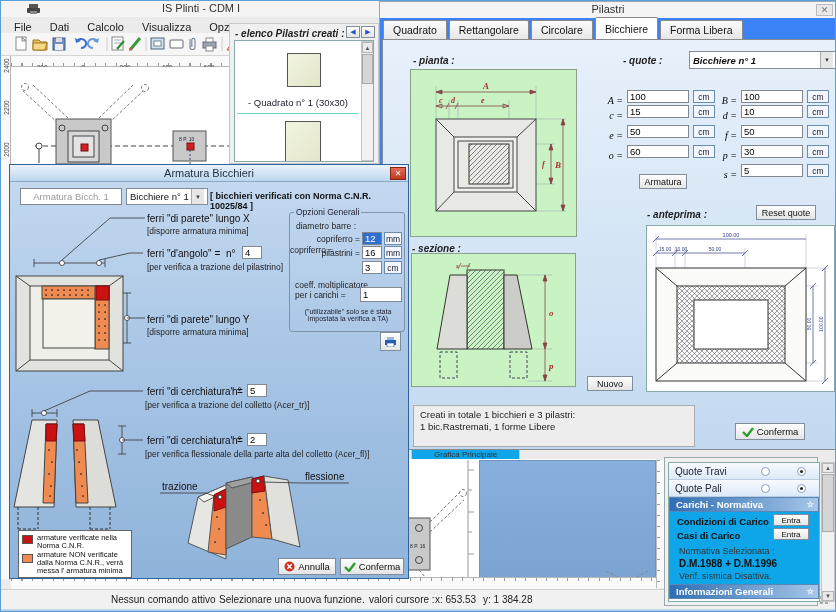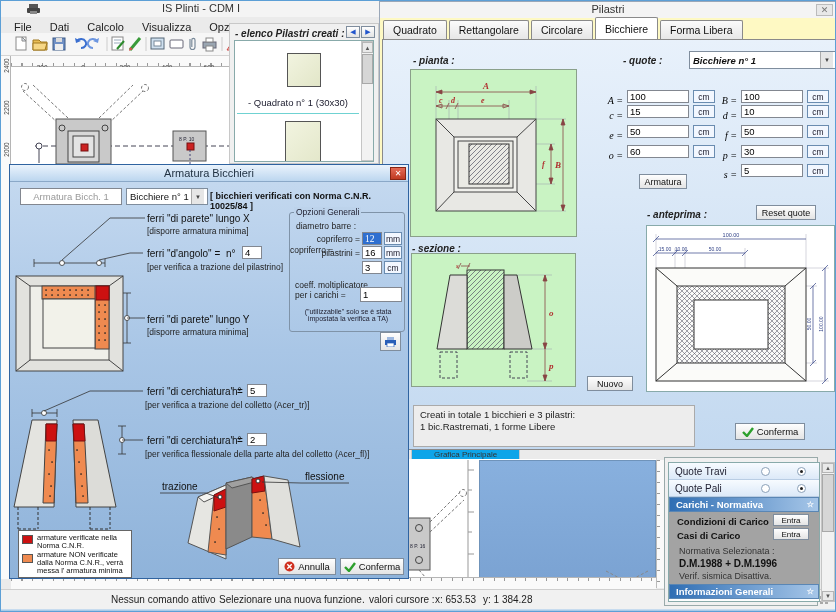--- a/index.html
+++ b/index.html
@@ -221,21 +221,21 @@
       <div class="abs" style="left:0;top:56px;width:126px;text-align:center;font-size:9.5px;color:#223;">- Quadrato n° 1 (30x30)</div>
       <div class="abs" style="left:2px;top:72px;width:122px;height:1px;background:#6fd2d2;"></div>
       <div class="abs" style="left:50px;top:80px;width:36px;height:50px;background:linear-gradient(135deg,#f2f4e0,#e2e6c8);border:1px solid #555;"></div>
       <div class="abs sb" style="left:126px;top:0;width:13px;height:120px;">
         <div class="sb-btn" style="width:11px;height:11px;">▲</div>
         <div class="sb-thumb" style="width:11px;height:30px;margin-top:1px;"></div>
       </div>
     </div>
   </div>
 
-  <div class="abs" style="left:378px;top:0;width:458px;height:413px;background:#fef9c3;border:1px solid #9aa7b8;z-index:3;text-decoration:underline;">
+  <div class="abs" style="left:378px;top:0;width:458px;height:413px;background:#3b82f6;border:1px solid #9aa7b8;z-index:3;text-decoration:underline;">
     <div class="abs" style="left:0;top:0;width:456px;height:16px;background:#f4f4f4;">
       <span class="abs tt" style="left:0;top:1px;width:456px;text-align:center;">Pilastri</span>
       <div class="abs close-x" style="left:436px;top:2px;width:17px;height:12px;background:#e8e8e8;border:1px solid #bbb;color:#777;">✕</div>
     </div>
     <div class="abs tabbar" style="left:3px;top:16px;width:452px;height:21px;">
       <span class="tab">Quadrato</span>
       <span class="tab">Rettangolare</span>
       <span class="tab">Circolare</span>
       <span class="tab active">Bicchiere</span>
       <span class="tab">Forma Libera</span>
@@ -421,21 +421,21 @@
       </div>
       <div class="row-blue" style="height:17px;position:relative;">
         <span>Quote Pali</span>
         <span class="rad" style="left:92px;top:4px;"></span>
         <span class="rad sel" style="left:128px;top:4px;"></span>
       </div>
       <div class="phead" style="height:15px;position:relative;">
         <span>Carichi - Normativa</span>
         <span style="position:absolute;right:4px;top:2px;font-size:8px;">☆</span>
       </div>
-      <div style="position:relative;height:72px;background:#a3a3a3;font-size:9.5px;color:#111;text-align:center;">
+      <div style="position:relative;height:72px;background:#0ea5e9;font-size:9.5px;color:#111;text-align:center;">
         <span class="abs" style="left:8px;top:4px;font-weight:bold;">Condizioni di Carico</span>
         <div class="abs btn" style="left:104px;top:2px;width:36px;height:12px;font-size:8px;">
             <span>Entra</span>
           </div>
         <span class="abs" style="left:8px;top:18px;font-weight:bold;">Casi di Carico</span>
         <div class="abs btn" style="left:104px;top:16px;width:36px;height:12px;font-size:8px;">
             <span>Entra</span>
           </div>
         <span class="abs" style="left:10px;top:34px;font-size:9px;color:#333;">Normativa Selezionata :</span>
         <span class="abs" style="left:10px;top:46px;font-weight:bold;font-size:10px;">D.M.1988 + D.M.1996</span>
@@ -541,21 +541,21 @@
     <div class="abs ddl" style="left:116px;top:23px;width:82px;height:17px;">
       <span>Bicchiere n° 1</span>
       <span class="arr">▼</span>
     </div>
     <span class="abs" style="left:200px;top:26px;width:196px;font-size:9px;font-weight:bold;color:#111;">[ bicchieri verificati con Norma C.N.R. 10025/84 ]</span>
 
     <div class="abs" style="left:279px;top:47px;width:116px;height:120px;border:1px solid #7f93a8;border-radius:3px;">
       <span class="abs" style="left:4px;top:-6px;font-size:8.5px;background:#bdd3eb;padding:0 2px;color:#223;">Opzioni Generali</span>
       <span class="abs small" style="left:6px;top:8px;">diametro barre :</span>
       <span class="abs small" style="left:0px;top:21px;width:70px;text-align:right;">copriferro =</span>
-      <input class="fld sel abs" style="left: 72px; top: 19px; width: 20px; font-family: Liberation Serif, serif;" value="12">
+      <input class="fld sel abs" style="left: 72px; top: 19px; width: 20px;" value="12">
       <span class="unit abs" style="left:94px;top:19px;width:18px;height:13px;">mm</span>
       <span class="abs small" style="left:0px;top:35px;width:70px;text-align:right;">pilastrini =</span>
       <input class="fld abs" style="left: 72px; top: 33px; width: 20px;" value="16">
       <span class="unit abs" style="left:94px;top:33px;width:18px;height:13px;">mm</span>
       <span class="abs small" style="left:0px;top:32px;width:70px;text-align:left;">copriferro =</span>
       <input class="fld abs" style="left: 72px; top: 48px; width: 20px;" value="3">
       <span class="unit abs" style="left:94px;top:48px;width:18px;height:13px;">cm</span>
       <span class="abs small" style="left:5px;top:67px;">coeff. moltiplicatore</span>
       <span class="abs small" style="left:5px;top:77px;">per i carichi =</span>
       <input class="fld abs" style="left: 70px; top: 74px; width: 42px; height: 15px;" value="1">

